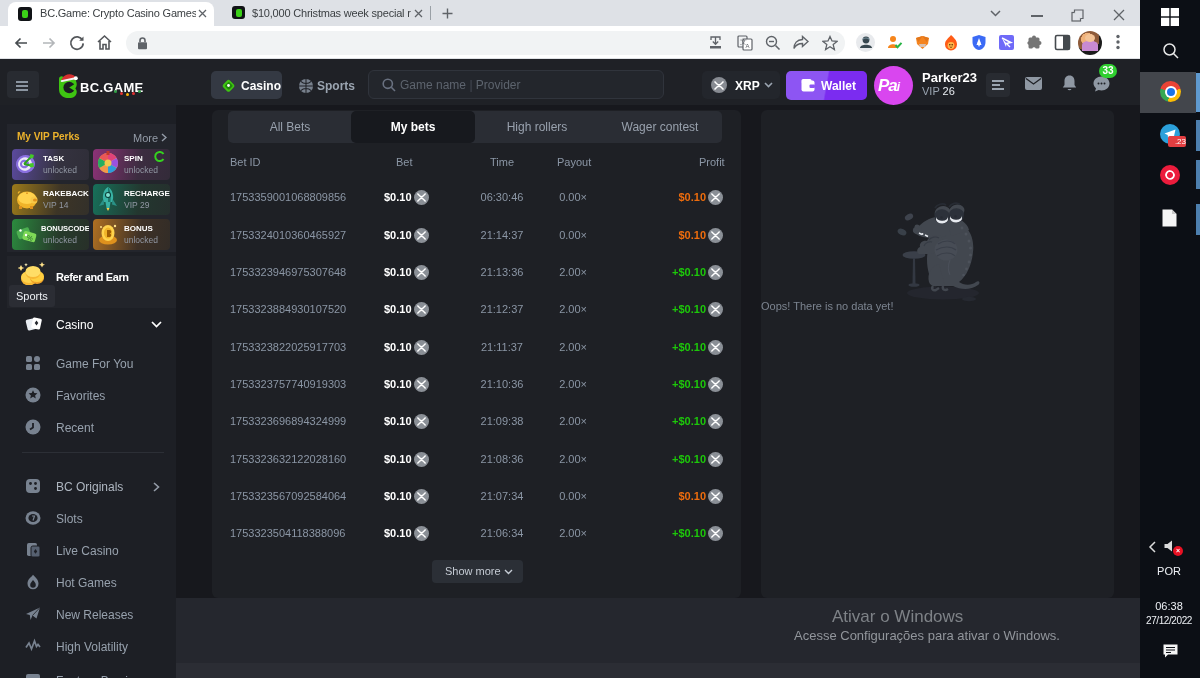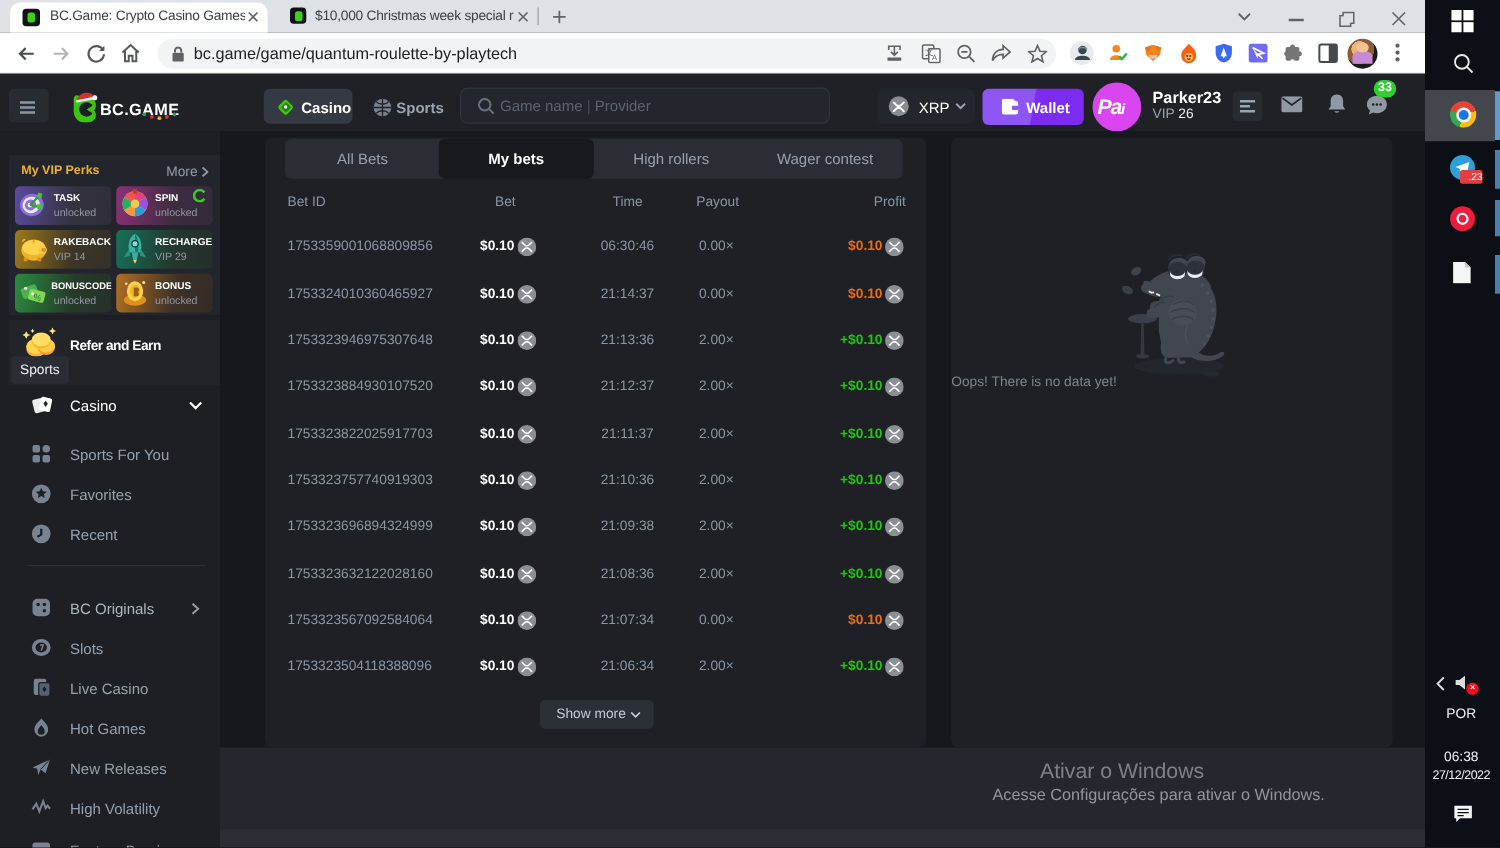--- a/index.html
+++ b/index.html
@@ -83,21 +83,20 @@
       <path d="M14.5 1.5 V5.8 H10.2 Z" fill="#54575b"></path>
     </svg>
   <svg class="abs" style="left:96px;top:8px;" width="17" height="17" viewBox="0 0 17 17">
       <path d="M2 8 L8.5 2 L15 8 M4 7 V15 H7 V10.5 H10 V15 H13 V7" stroke="#54575b" stroke-width="1.6" fill="none"></path>
     </svg>
   <div class="urlpill"></div>
   <svg class="abs" style="left:137px;top:11px;" width="11" height="13" viewBox="0 0 11 13">
       <rect x="1" y="5.2" width="9" height="7" rx="1" fill="#5f6368"></rect>
       <path d="M3 5 V3.5 A2.5 2.5 0 0 1 8 3.5 V5" stroke="#5f6368" stroke-width="1.6" fill="none"></path>
     </svg>
-  <div class="abs" style="left:155px;top:9px;font-size:13px;color:#202124;">bc.game/game/quantum-roulette-by-playtech</div>
   <svg class="abs" style="left:709px;top:9px;" width="16" height="16" viewBox="0 0 16 16">
       <path d="M2 5 V2 H11 V5" stroke="#5f6368" stroke-width="1.3" fill="none"></path>
       <path d="M6.5 2 V9 M3.8 6.5 L6.5 9.3 L9.2 6.5" stroke="#5f6368" stroke-width="1.3" fill="none"></path>
       <path d="M1 11 H12 V13.5 H1 Z" fill="#5f6368"></path>
     </svg>
   <svg class="abs" style="left:737px;top:9px;" width="16" height="16" viewBox="0 0 16 16">
       <rect x="1" y="1" width="9" height="11" rx="1" fill="none" stroke="#5f6368" stroke-width="1.2"></rect>
       <rect x="6" y="4" width="9" height="11" rx="1" fill="#fff" stroke="#5f6368" stroke-width="1.2"></rect>
       <text x="3" y="9" font-size="7" fill="#5f6368">文</text>
       <text x="8.5" y="13" font-size="6" fill="#5f6368">A</text>
@@ -206,21 +205,21 @@
         </svg>
       <div class="abs" style="left:31px;top:7px;font-size:12px;color:#5d646e;">Game name <span style="color:#454b55;">|</span> Provider</div>
     </div>
 
     <div class="abs" style="left:702px;top:12px;width:78px;height:28px;background:#23262c;border-radius:5px;">
       <div class="abs" style="left:9px;top:6px;width:16px;height:16px;border-radius:50%;background:#878b92;">
         <svg class="abs" style="left:3px;top:4px;" width="10" height="9" viewBox="0 0 10 9">
             <path d="M0.5 0.5 L3 3 A2.8 2.8 0 0 0 7 3 L9.5 0.5 M0.5 8.5 L3 6 A2.8 2.8 0 0 1 7 6 L9.5 8.5" stroke="#fff" stroke-width="1.5" fill="none"></path>
           </svg>
       </div>
-      <div class="abs" style="left:33px;top:8px;font-size:12px;font-weight:normal;color:#fff;">XRP</div>
+      <div class="abs" style="left:33px;top:8px;font-size:12px;font-weight:bold;color:#fff;">XRP</div>
       <svg class="abs" style="left:62px;top:11px;" width="9" height="6" viewBox="0 0 9 6">
           <path d="M1 1 L4.5 4.5 L8 1" stroke="#9aa4b0" stroke-width="1.6" fill="none"></path>
         </svg>
     </div>
 
     <div class="abs" style="left:786px;top:12px;width:81px;height:29px;border-radius:5px;background:linear-gradient(100deg,#8d55f3 0 49%,#7b2cf0 51% 100%);">
       <svg class="abs" style="left:15px;top:8px;" width="15" height="13" viewBox="0 0 15 13">
           <rect x="0.5" y="1.5" width="13" height="11" rx="2" fill="#fff"></rect>
           <rect x="0.5" y="0" width="10" height="4" rx="1.5" fill="#fff"></rect>
           <rect x="8.5" y="5.5" width="5.5" height="3.5" rx="1" fill="#8d55f3"></rect>
@@ -371,21 +370,21 @@
     <svg class="abs" style="left:151px;top:216px;" width="11" height="7" viewBox="0 0 11 7">
         <path d="M1 1 L5.5 5.5 L10 1" stroke="#fff" stroke-width="1.7" fill="none"></path>
       </svg>
     <div class="mitem" style="top:250px;">
         <svg class="micon" width="16" height="16" viewBox="0 0 16 16">
           <rect x="1" y="1" width="6" height="6" rx="1.6" fill="#788290"></rect>
           <rect x="9" y="1" width="6" height="6" rx="3" fill="#788290"></rect>
           <rect x="1" y="9" width="6" height="6" rx="1.6" fill="#788290"></rect>
           <rect x="9" y="9" width="6" height="6" rx="1.6" fill="#788290"></rect>
         </svg>
-        <span>Sports For You</span>
+        <span>Game For You</span>
       </div>
     <div class="mitem" style="top:282px;">
         <svg class="micon" width="16" height="16" viewBox="0 0 16 16">
           <circle cx="8" cy="8" r="7.5" fill="#788290"></circle>
           <path d="M8 3.2 L9.3 6 L12.4 6.3 L10.1 8.4 L10.8 11.4 L8 9.8 L5.2 11.4 L5.9 8.4 L3.6 6.3 L6.7 6 Z" fill="#1d1f25"></path>
         </svg>
         <span>Favorites</span>
       </div>
     <div class="mitem" style="top:314px;">
         <svg class="micon" width="16" height="16" viewBox="0 0 16 16">

